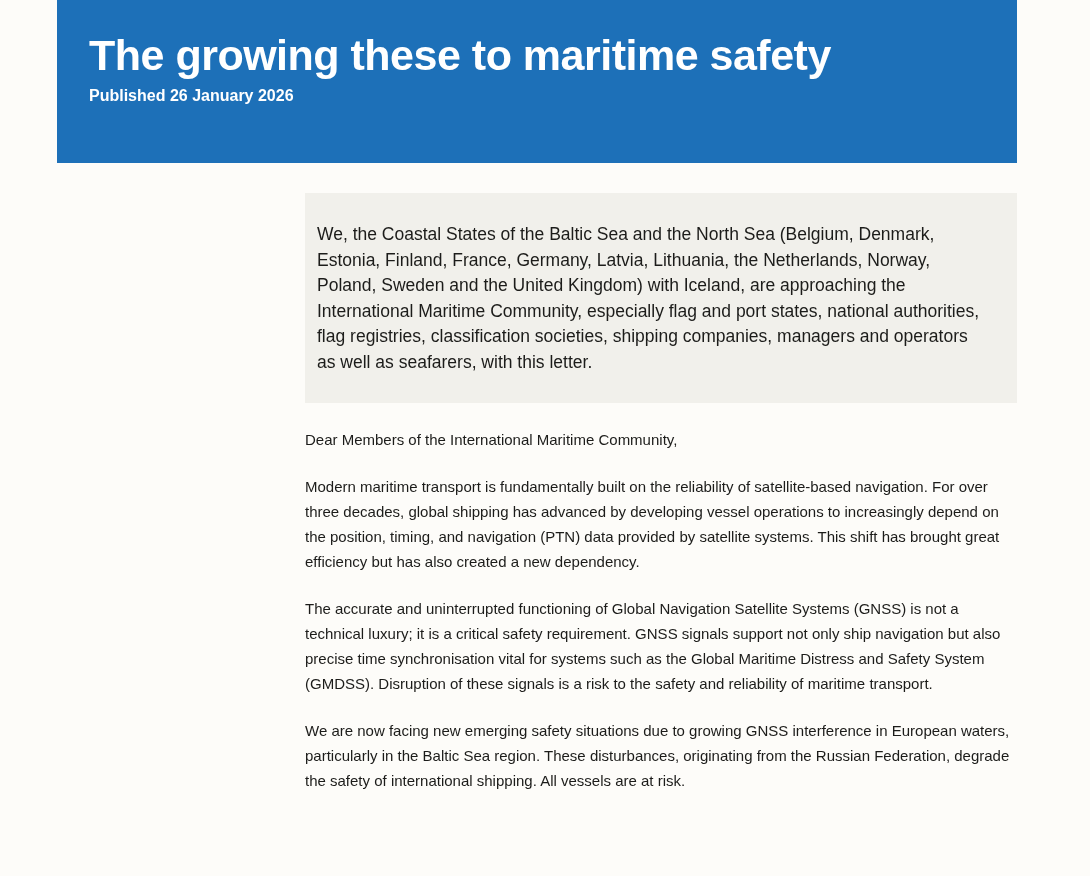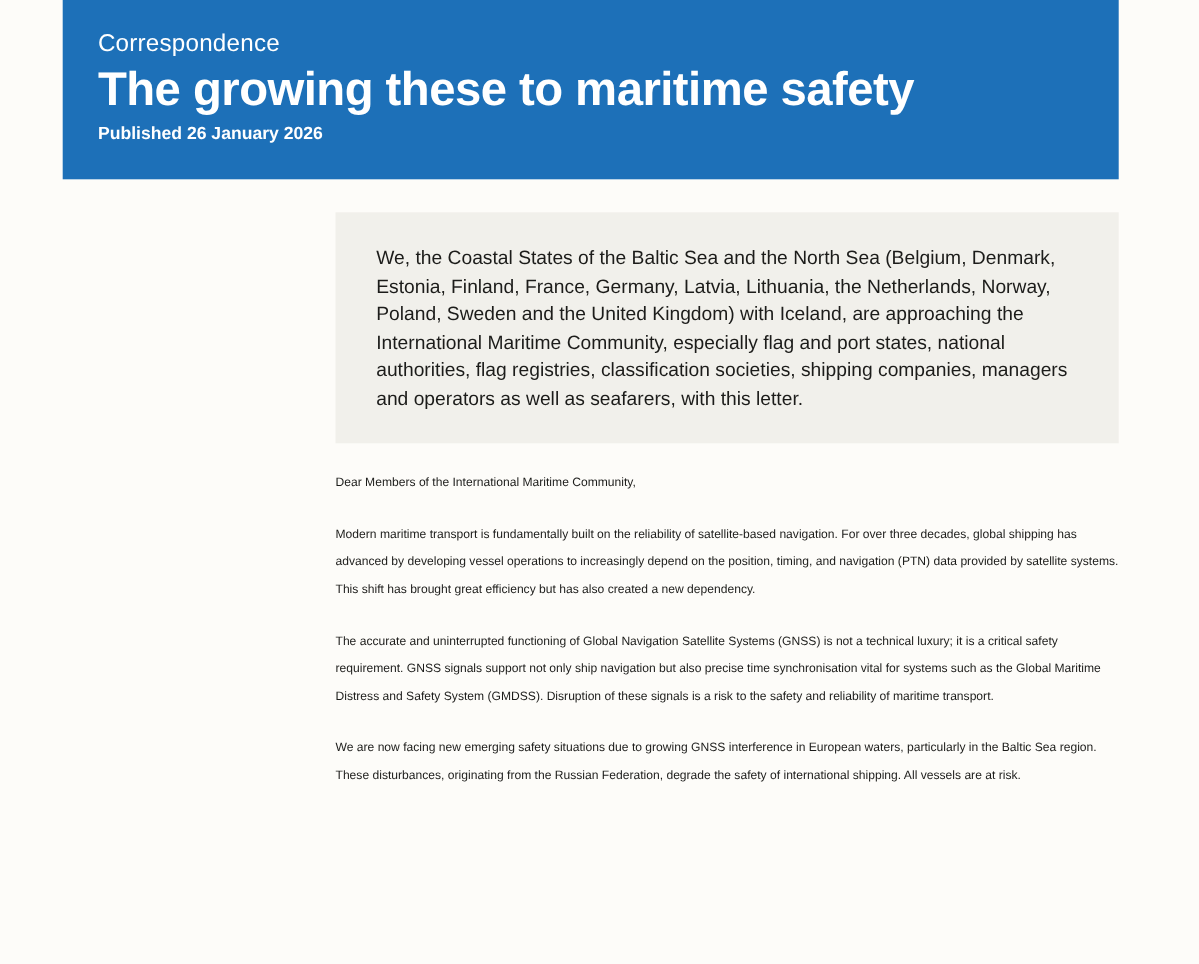--- a/index.html
+++ b/index.html
@@ -50,45 +50,44 @@
   
   .content {
     position: absolute;
     left: 305px;
     top: 193px;
     width: 712px;
     color: #1c1c1a;
   }
   .summary-box {
     background: #f1f0eb;
-    padding: 29px 27px 28px 37px;
+    padding: 29px 27px 28px 12px;
     min-height: 210px;
   }
   .summary-box p {
     font-size: 17.5px;
     line-height: 25.5px;
     color: #1c1c1a;
   }
   .body-text {
     margin-top: 24px;
   }
   .body-text p {
-    font-size: 11px;
+    font-size: 15px;
     line-height: 25px;
     margin: 0 0 22px 0;
     color: #1c1c1a;
   }
 </style>
 </head>
 <body>
 
 <div class="page">
 
   <div class="banner">
-    <div class="category">Correspondence</div>
     <h1 class="title">The growing these to maritime safety</h1>
     <div class="published">Published 26 January 2026</div>
   </div>
 
   <div class="content">
 
     <div class="summary-box">
       <p>We, the Coastal States of the Baltic Sea and the North Sea (Belgium, Denmark, Estonia, Finland, France, Germany, Latvia, Lithuania, the Netherlands, Norway, Poland, Sweden and the United Kingdom) with Iceland, are approaching the International Maritime Community, especially flag and port states, national authorities, flag registries, classification societies, shipping companies, managers and operators as well as seafarers, with this letter.</p>
     </div>
 

